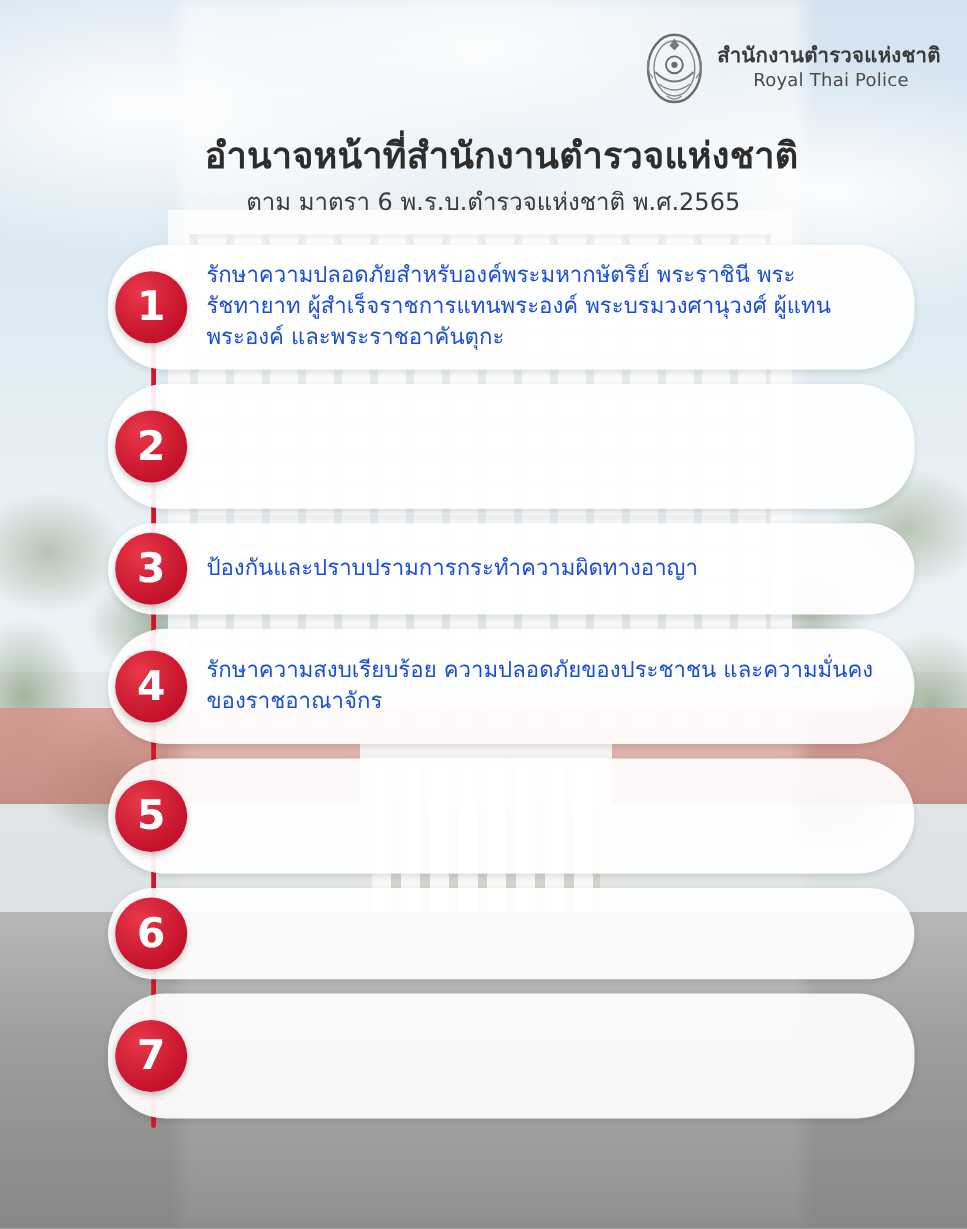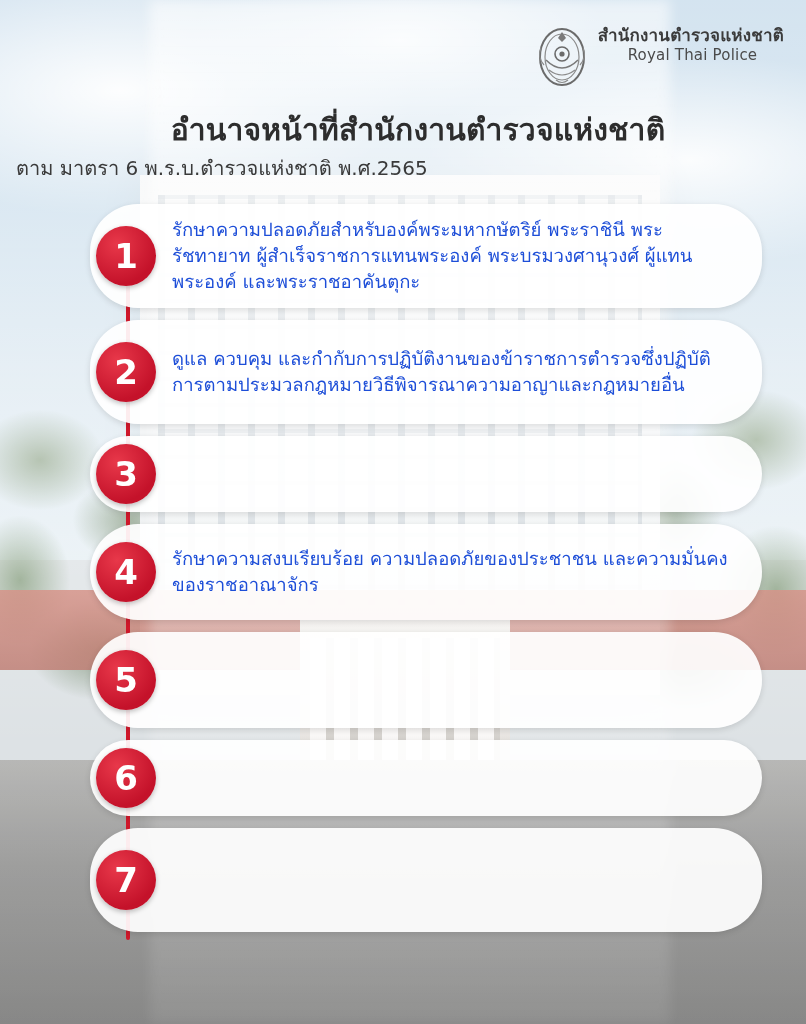--- a/index.html
+++ b/index.html
@@ -112,21 +112,21 @@
   }
 
   
   .page { position: relative; z-index: 2; width: 806px; height: 1024px; }
 
   
   .logo-block {
     position: absolute;
     right: 22px; top: 26px;
     display: flex;
-    align-items: flex-start;
+    align-items: center;
     gap: 7px;
   }
   .emblem {
     width: 58px; height: 62px;
     display: block;
   }
   .logo-text { line-height: 1.1; }
   .logo-th {
     font-size: 17px;
     color: #3b3b3b;
@@ -150,20 +150,21 @@
     text-align: center;
     font-size: 30px;
     font-weight: bold;
     color: #2d2d2d;
     letter-spacing: .2px;
     padding-left: 30px;
   }
   .subtitle {
     position: absolute;
     left: 0; top: 152px; width: 806px;
+    text-align: center;
     font-size: 20px;
     color: #3a3a3a;
     padding-left: 16px;
   }
 
   
   .timeline-line {
     position: absolute;
     left: 126px; top: 250px;
     width: 4px; height: 690px;
@@ -272,26 +273,26 @@
 
     <div class="item tall">
       <div class="item-card"></div>
       <div class="badge">1</div>
       <div class="item-text">รักษาความปลอดภัยสำหรับองค์พระมหากษัตริย์ พระราชินี พระรัชทายาท ผู้สำเร็จราชการแทนพระองค์ พระบรมวงศานุวงศ์ ผู้แทนพระองค์ และพระราชอาคันตุกะ</div>
     </div>
 
     <div class="item tall">
       <div class="item-card"></div>
       <div class="badge">2</div>
-      <div class="item-text">ดูแล ควบคุม และกำกับการปฏิบัติงานของข้าราชการตำรวจซึ่งปฏิบัติการตามประมวลกฎหมายวิธีพิจารณาความอาญาและกฎหมายอื่น</div>
     </div>
 
     <div class="item short">
       <div class="item-card"></div>
       <div class="badge">3</div>
+      <div class="item-text">ป้องกันและปราบปรามการกระทำความผิดทางอาญา</div>
     </div>
 
     <div class="item">
       <div class="item-card"></div>
       <div class="badge">4</div>
       <div class="item-text">รักษาความสงบเรียบร้อย ความปลอดภัยของประชาชน และความมั่นคงของราชอาณาจักร</div>
     </div>
 
     <div class="item">
       <div class="item-card"></div>

